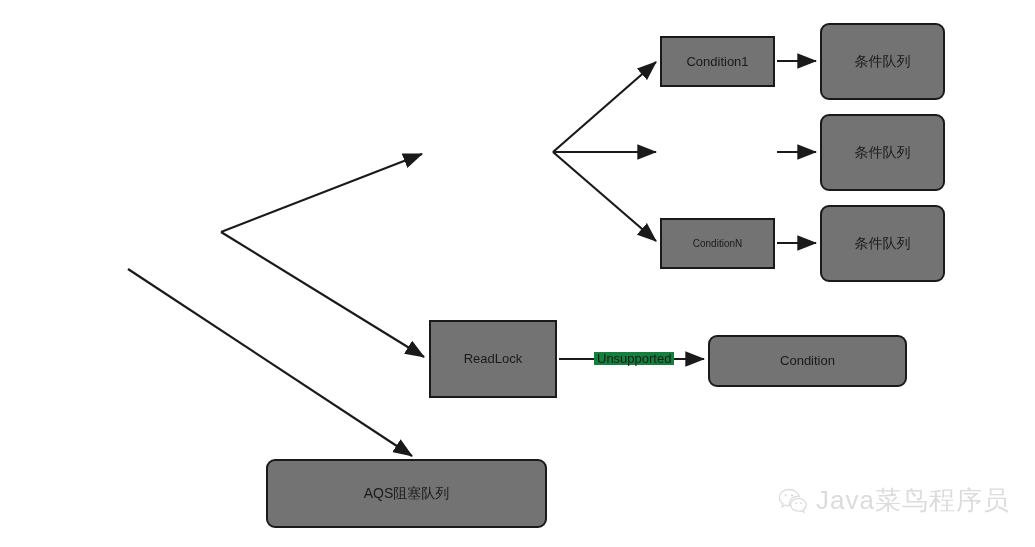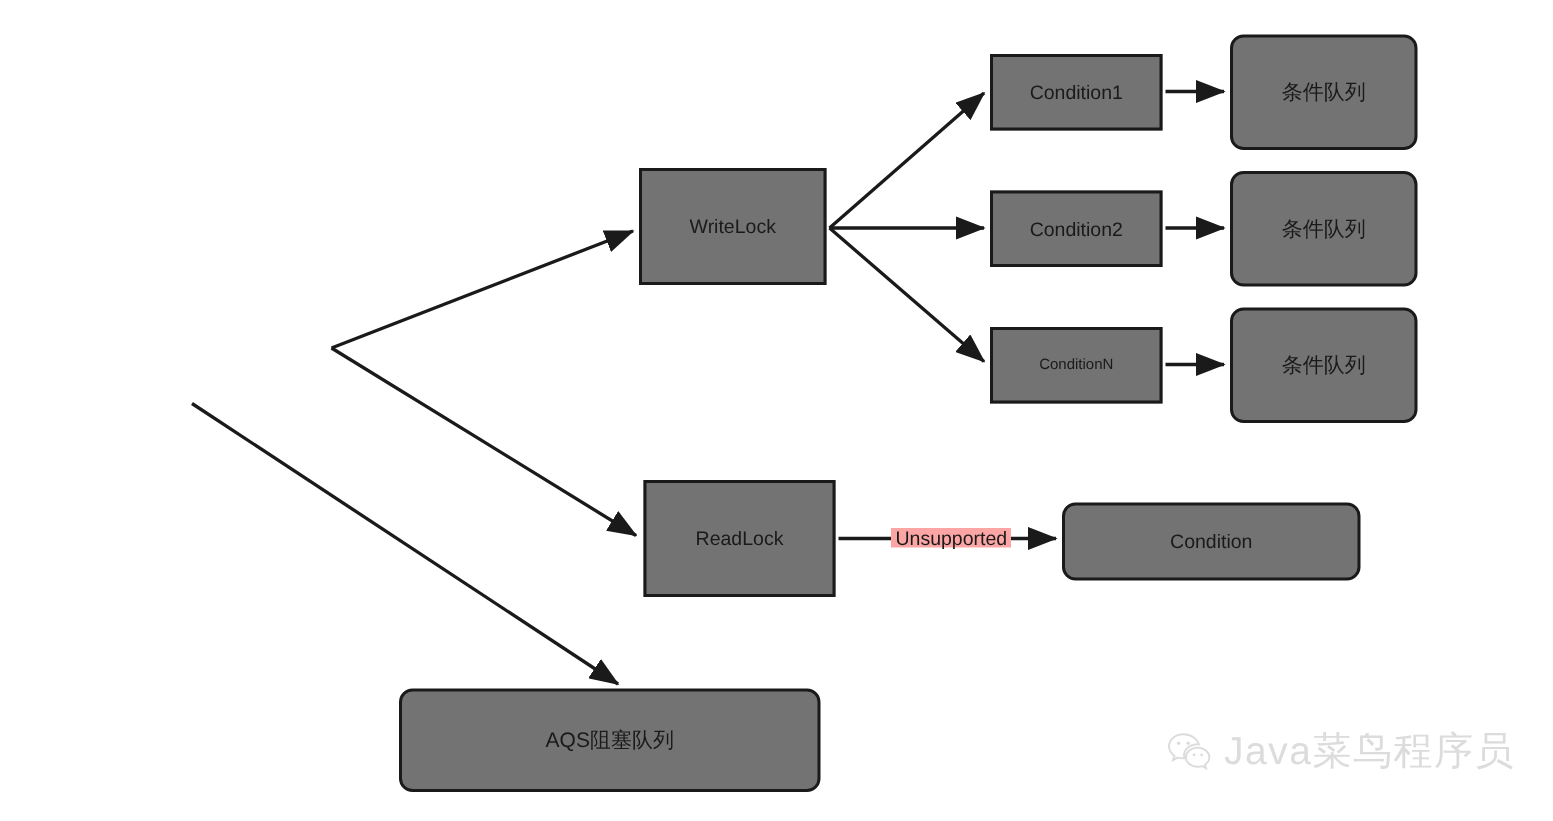--- a/index.html
+++ b/index.html
@@ -39,21 +39,21 @@
   }
   .node.rounded {
     border-radius: 9px;
   }
   .node-label {
     display: block;
     white-space: nowrap;
   }
   .edge-label {
     position: absolute;
-    background: #fca5a5;
+    background: #15803d;
     color: #1a1a1a;
     padding: 0 3px;
     white-space: nowrap;
     z-index: 3;
     line-height: 1;
   }
   #watermark {
     position: absolute;
     display: flex;
     align-items: center;
@@ -92,35 +92,29 @@
         <line x1="553" y1="152" x2="656" y2="152" marker-end="url(#arrowhead)"></line>
         <line x1="553" y1="152" x2="656" y2="241" marker-end="url(#arrowhead)"></line>
         <line x1="777" y1="61" x2="816" y2="61" marker-end="url(#arrowhead)"></line>
         <line x1="777" y1="152" x2="816" y2="152" marker-end="url(#arrowhead)"></line>
         <line x1="777" y1="243" x2="816" y2="243" marker-end="url(#arrowhead)"></line>
         <line x1="559" y1="359" x2="704" y2="359" marker-end="url(#arrowhead)"></line>
       </g>
   </svg>
 
 
-  <div class="node" style="left: 426px; top: 112px; width: 125px; height: 78px; font-size: 13px; border-color: rgb(26, 26, 26);">
-    <span class="node-label">WriteLock</span>
-  </div>
 
   <div class="node" style="left: 429px; top: 320px; width: 128px; height: 78px; font-size: 13px; border-color: rgb(26, 26, 26);">
     <span class="node-label">ReadLock</span>
   </div>
 
   <div class="node" style="left: 660px; top: 36px; width: 115px; height: 51px; font-size: 13px; border-color: rgb(26, 26, 26);">
     <span class="node-label">Condition1</span>
   </div>
 
-  <div class="node" style="left: 660px; top: 127px; width: 115px; height: 51px; font-size: 13px; border-color: rgb(26, 26, 26);">
-    <span class="node-label">Condition2</span>
-  </div>
 
   <div class="node" style="left: 660px; top: 218px; width: 115px; height: 51px; font-size: 10px; border-color: rgb(26, 26, 26);">
     <span class="node-label">ConditionN</span>
   </div>
 
   <div class="node rounded" style="left: 820px; top: 23px; width: 125px; height: 77px; font-size: 14px; border-color: rgb(26, 26, 26);">
     <span class="node-label">条件队列</span>
   </div>
 
   <div class="node rounded" style="left: 820px; top: 114px; width: 125px; height: 77px; font-size: 14px; border-color: rgb(26, 26, 26);">

